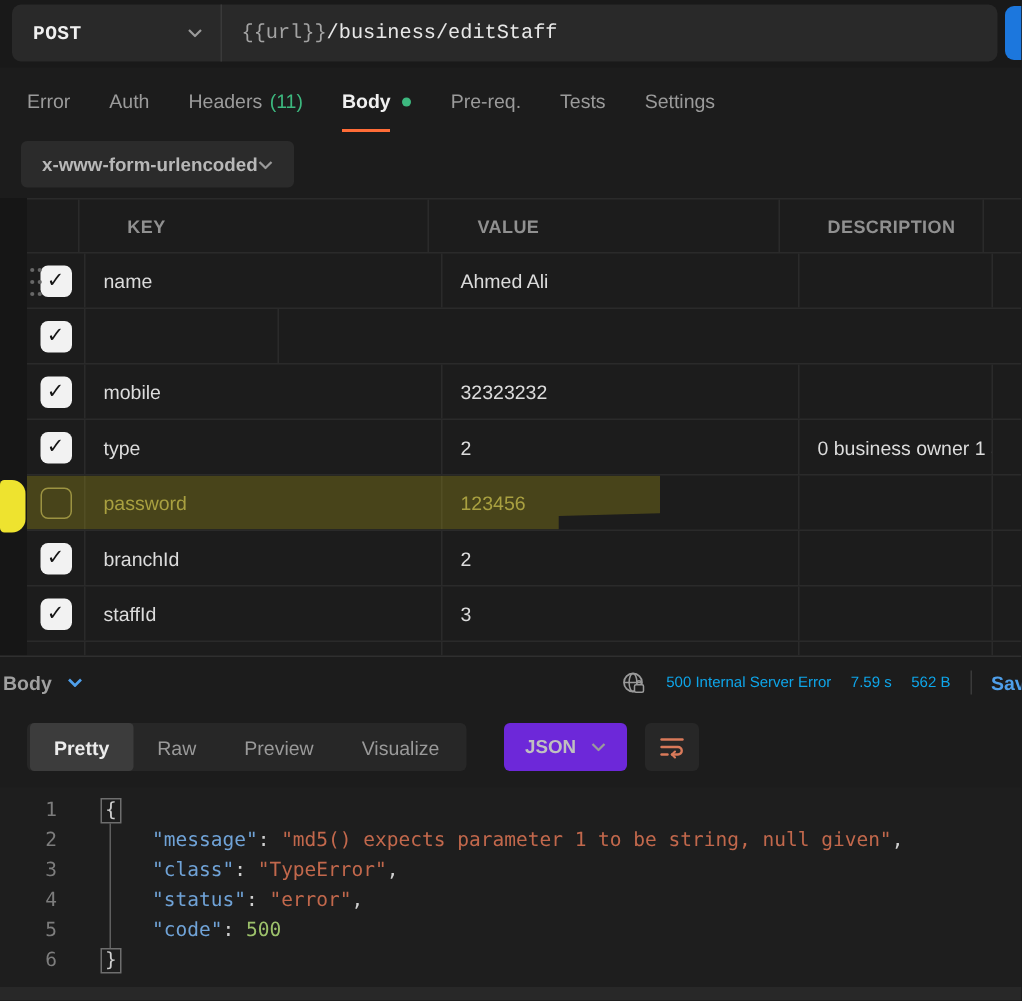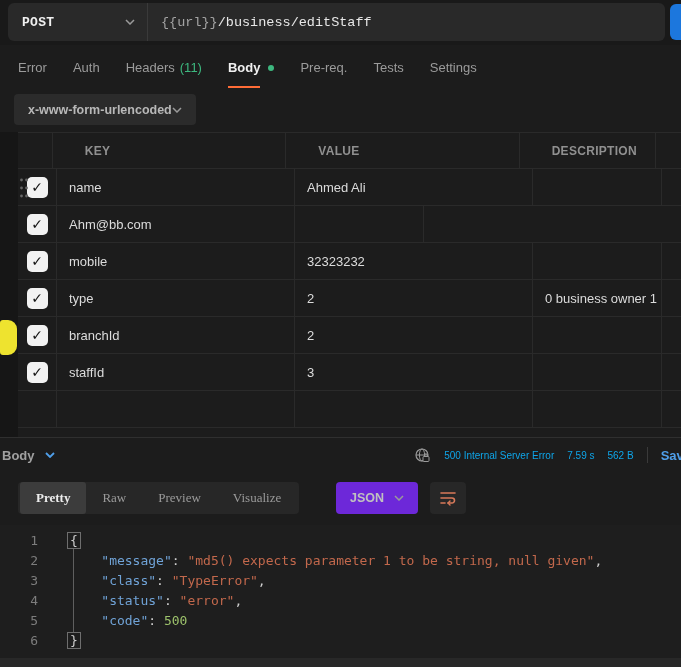--- a/index.html
+++ b/index.html
@@ -66,21 +66,21 @@
   .resp-left .chev { color:#4f9fea; }
   .resp-right { position:absolute; right:-10px; top:0; height:100%; display:flex; align-items:center; gap:13px; }
   .resp-green { color:#0ea5e9; font-size:10px; }
   .resp-divider { width:1px; height:16px; background:#3a3a3a; }
   .save-link { color:#4f9fea; font-weight:bold; font-size:13px; cursor:pointer; }
   .globe-icon { color:#9a9a9a; }
 
   
   .resp-toolbar { position:relative; height:53px; }
   .seg-control { position:absolute; left:18px; top:10px; height:32px; background:#272727; border-radius:4px; display:flex; align-items:center; padding:2px; }
-  .seg { height:28px; display:flex; align-items:center; padding:16px 16px; color:#9a9a9a; border-radius:3px; cursor:pointer;font-family:Liberation Serif, serif; }
+  .seg { height:28px; display:flex; align-items:center; padding:16px 16px; color:#9a9a9a; border-radius:3px; cursor:pointer; }
   .seg.active { background:#3c3c3c; color:#ececec; font-weight:bold; }
   .fmt-pill { position:absolute; left:336px; top:10px; height:32px; padding:0 14px; background:#6d28d9; border-radius:4px; display:flex; align-items:center; gap:10px; color:#c0c0c0; font-weight:bold; font-size:12.5px; cursor:pointer; }
   .fmt-pill .chev { color:#9a9a9a; }
   .wrap-pill { position:absolute; left:430px; top:10px; width:36px; height:32px; background:#272727; border-radius:4px; display:flex; align-items:center; justify-content:center; cursor:pointer; }
 
   
   .code-area { position:relative; height:133px; background:#1e1e1e; padding-top:6px; font-family:"DejaVu Sans Mono", monospace; font-size:13px; overflow:hidden; }
   .fold-line { position:absolute; left:73px; top:16px; width:1px; height:100px; background:#5f5f5f; }
   .code-line { height:20px; line-height:20px; display:flex; }
   .line-num { width:38px; text-align:right; color:#7d7d7d; flex:none; }
@@ -175,21 +175,20 @@
     <div class="cell c-more"></div>
 
   </div>
 
   <div class="trow">
     <div class="cell c-check">
         <span class="checkbox">
           <span class="check-glyph">✓</span>
         </span>
       </div>
-    <div class="cell c-value">Ahm@bb.com</div>
     <div class="cell c-desc"></div>
     <div class="cell c-more"></div>
 
   </div>
 
   <div class="trow">
     <div class="cell c-check">
         <span class="checkbox">
           <span class="check-glyph">✓</span>
         </span>
@@ -207,20 +206,30 @@
           <span class="check-glyph">✓</span>
         </span>
       </div>
     <div class="cell c-key">type</div>
     <div class="cell c-value">2</div>
     <div class="cell c-desc">0 business owner 1 ad</div>
     <div class="cell c-more"></div>
 
   </div>
 
+  <div class="trow unchecked highlighted">
+    <div class="cell c-check">
+        <span class="checkbox"></span>
+      </div>
+    <div class="cell c-key">password</div>
+    <div class="cell c-value">123456</div>
+    <div class="cell c-desc"></div>
+    <div class="cell c-more"></div>
+    <div class="hl-overlay"></div>
+  </div>
 
   <div class="trow">
     <div class="cell c-check">
         <span class="checkbox">
           <span class="check-glyph">✓</span>
         </span>
       </div>
     <div class="cell c-key">branchId</div>
     <div class="cell c-value">2</div>
     <div class="cell c-desc"></div>

